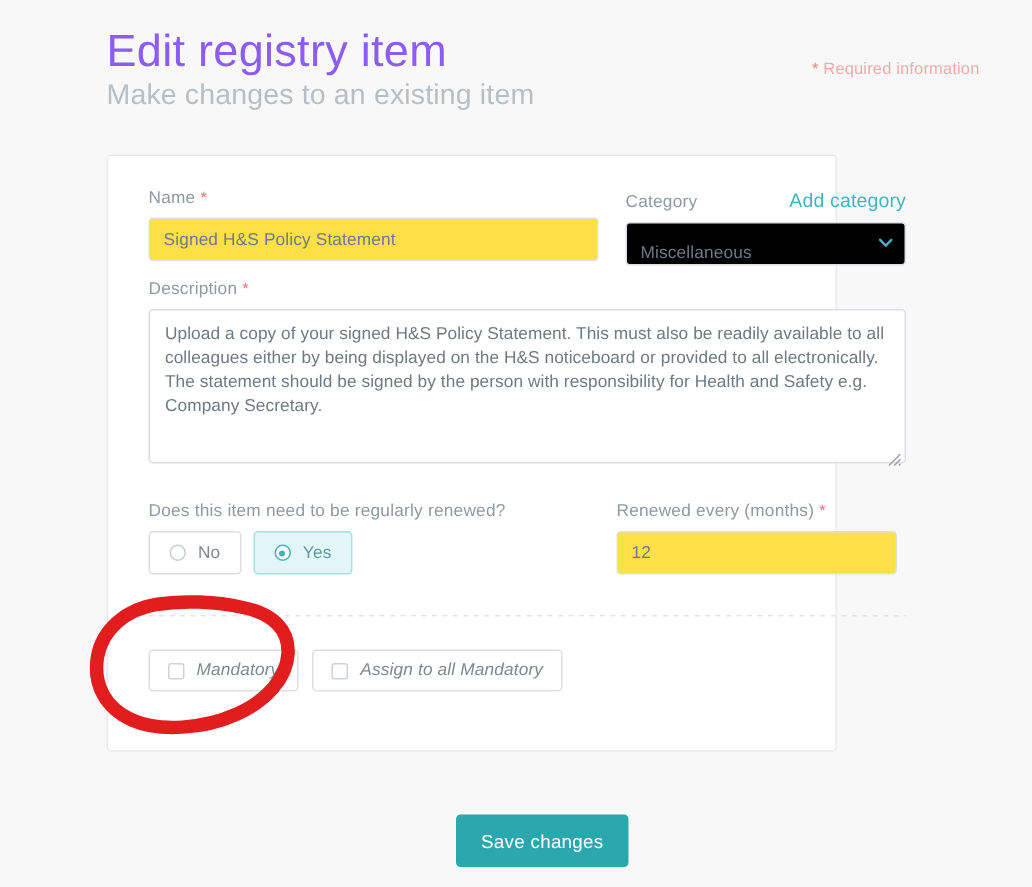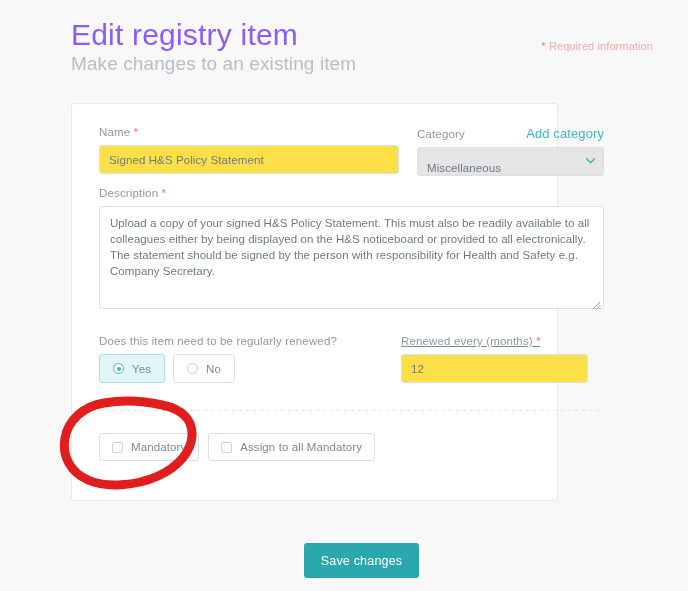--- a/index.html
+++ b/index.html
@@ -116,21 +116,21 @@
     color: #3fb6bd;
     cursor: pointer;
     letter-spacing: 0.1px;
   }
   .select-wrap { position: relative; }
   .select-box {
     width: 100%;
     height: 29px;
     border: 1px solid #dcdfe3;
     border-radius: 3px;
-    background: #e5e5e5;
+    background: #000000;
     font-size: 11.5px;
     color: #6d7a84;
     padding: 13px 26px 0 9px;
     display: flex;
     align-items: center;
     letter-spacing: 0.1px;
     cursor: pointer;
   }
   .chevron {
     position: absolute;
@@ -219,24 +219,23 @@
     left: 2.5px;
     top: 2.5px;
     width: 4px;
     height: 4px;
     border-radius: 50%;
     background: #3fb6bd;
   }
 
   .block-renew-months {
     position: absolute;
-    left: 329px;
+    left: 339px;
     top: 231px;
     width: 187px;
-    text-decoration: underline;
   }
 
   
   .divider {
     position: absolute;
     left: 27px;
     top: 306px;
     width: 505px;
     height: 1px;
     background-image: linear-gradient(to right, #dfe3e7 0 3px, transparent 3px 7px);
@@ -258,20 +257,21 @@
     border-radius: 3px;
     background: #fff;
     display: flex;
     align-items: center;
     padding: 0 12px;
     gap: 8px;
     font-size: 11.5px;
     color: #7d8992;
     cursor: pointer;
     letter-spacing: 0.1px;
+    font-style: italic;
   }
   .check-box {
     width: 11px;
     height: 11px;
     border: 1px solid #cdd3d8;
     border-radius: 2px;
     background: #fff;
     flex: 0 0 auto;
   }
 
@@ -351,27 +351,27 @@
       <textarea class="textarea" style="">Upload a copy of your signed H&amp;S Policy Statement. This must also be readily available to all colleagues either by being displayed on the H&amp;S noticeboard or provided to all electronically. The statement should be signed by the person with responsibility for Health and Safety e.g. Company Secretary.</textarea>
       <svg class="resize-grip" viewBox="0 0 11 11">
         <path d="M10 3 L3 10 M10 6.5 L6.5 10 M10 9.6 L9.6 10" stroke="#9aa0a6" stroke-width="1" stroke-linecap="round"></path>
       </svg>
     </div>
   </div>
 
   <div class="block-renew-q">
     <span class="label">Does this item need to be regularly renewed?</span>
     <div class="radio-group">
+      <div class="radio-pill">
+        <span class="radio-dot"></span>
+        <span>No</span>
+      </div>
       <div class="radio-pill selected">
         <span class="radio-dot"></span>
         <span>Yes</span>
-      </div>
-      <div class="radio-pill">
-        <span class="radio-dot"></span>
-        <span>No</span>
       </div>
     </div>
   </div>
 
   <div class="block-renew-months">
     <label class="label">
       <span>Renewed every (months)</span>
       <span class="ast">*</span>
     </label>
     <input class="text-input" type="text" value="12" style="">

